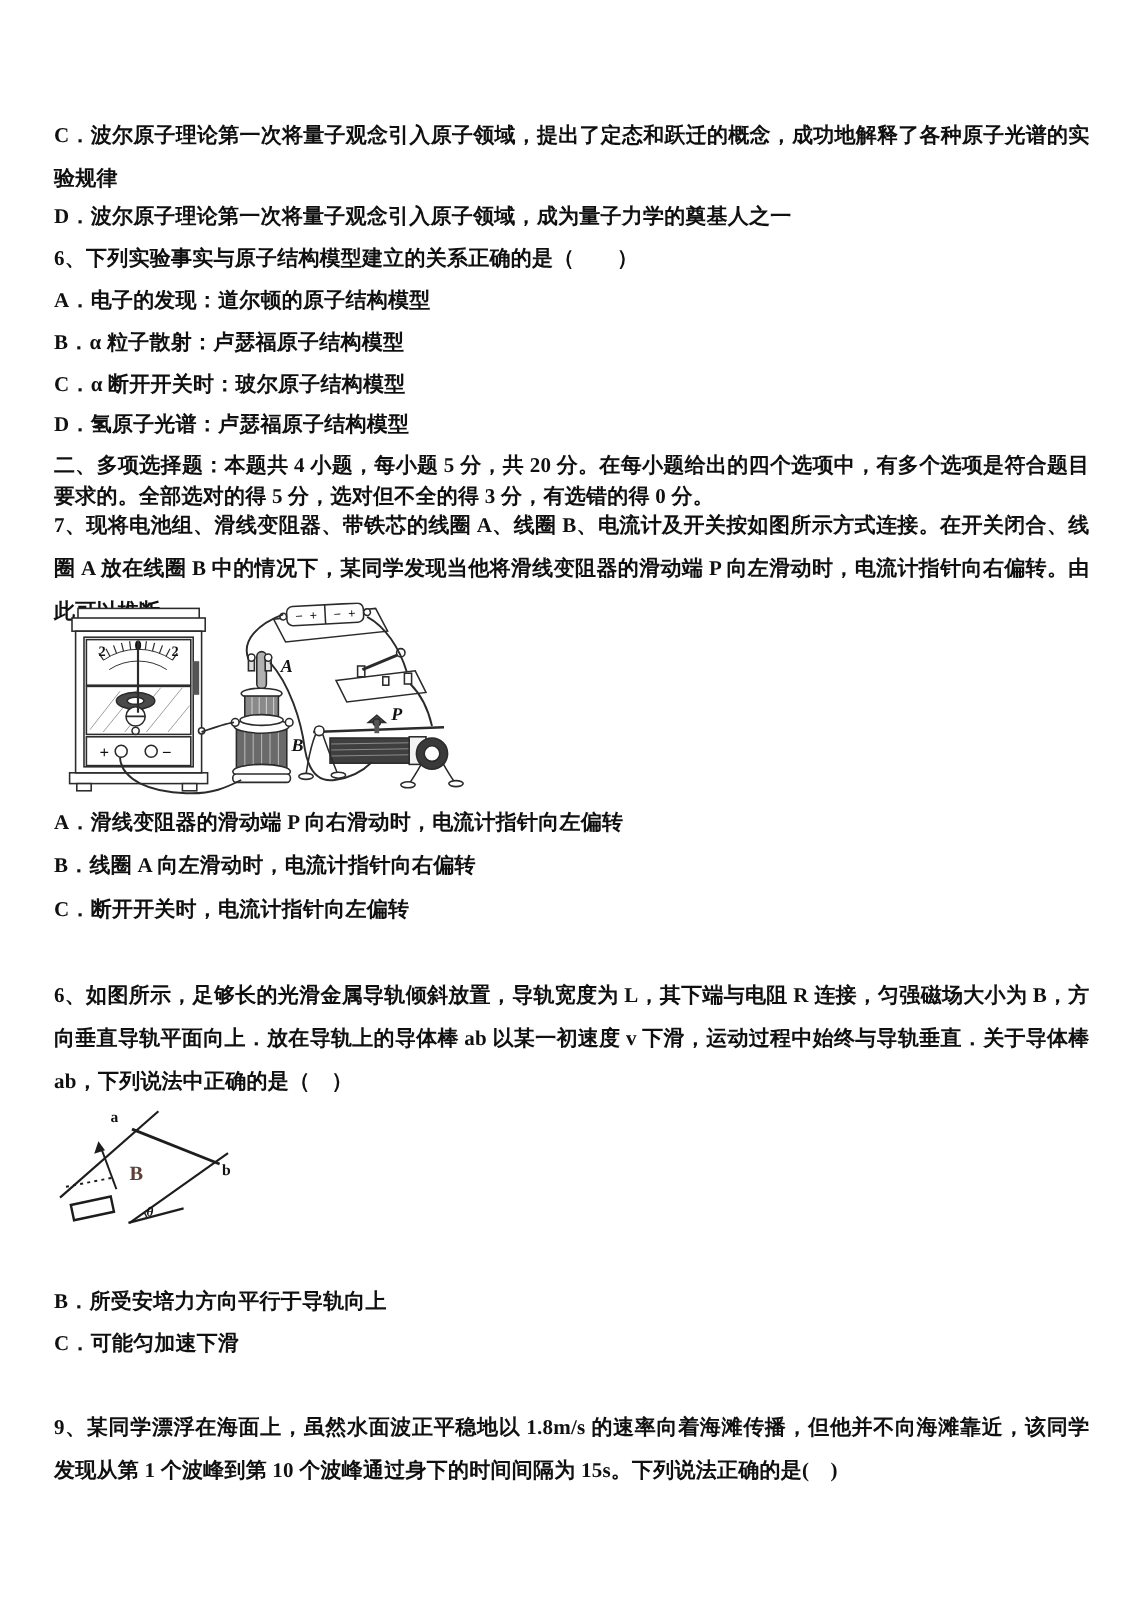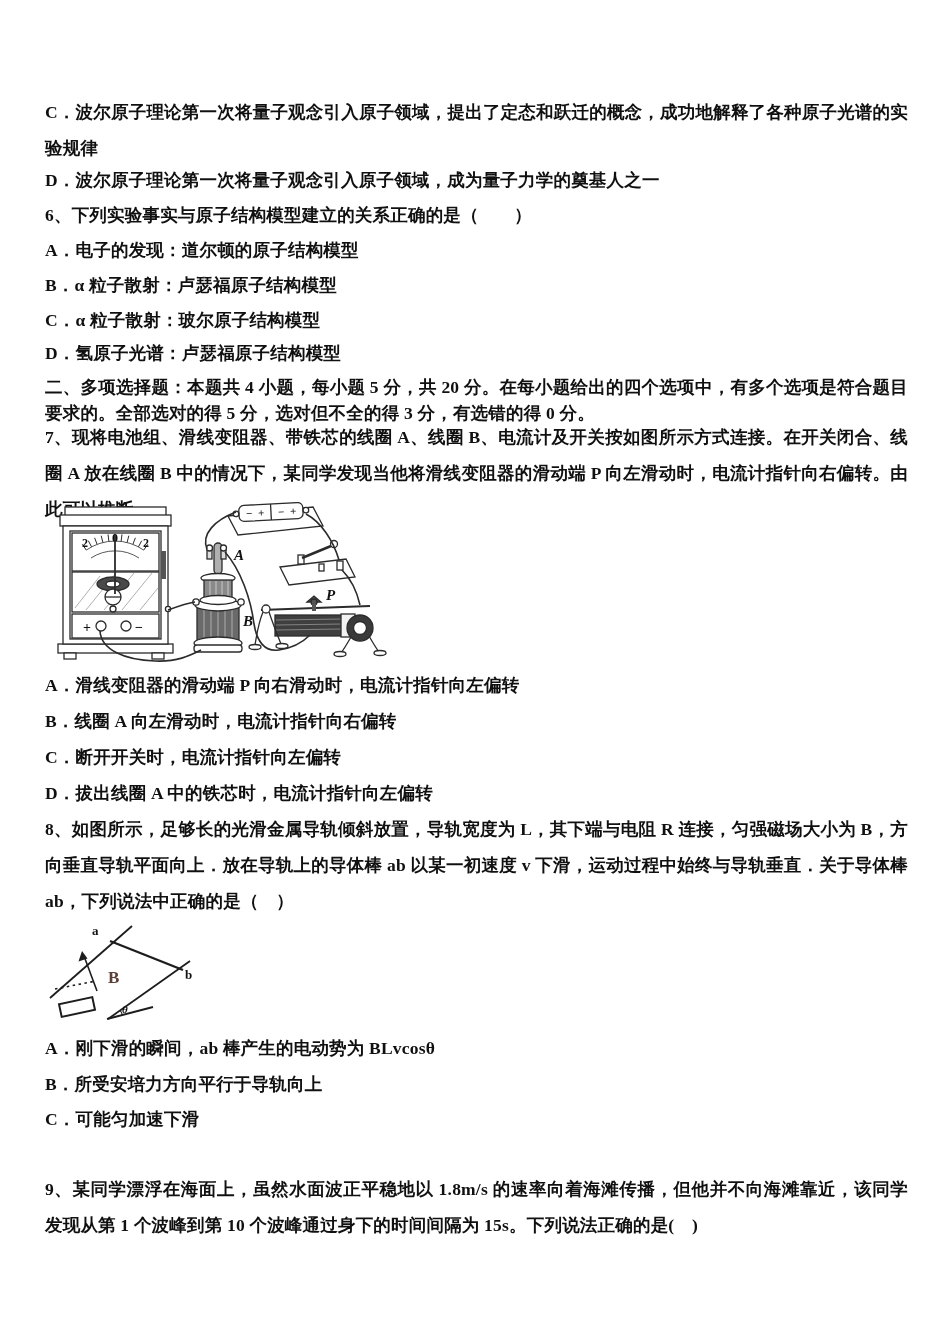--- a/index.html
+++ b/index.html
@@ -33,21 +33,21 @@
 <body>
 
 <div id="page">
 
   <p class="tblock" style="top:94px">C．波尔原子理论第一次将量子观念引入原子领域，提出了定态和跃迁的概念，成功地解释了各种原子光谱的实验规律</p>
   <p class="tblock" style="top:162px">D．波尔原子理论第一次将量子观念引入原子领域，成为量子力学的奠基人之一</p>
 
   <p class="tblock" style="top:197px">6、下列实验事实与原子结构模型建立的关系正确的是（　　）</p>
   <p class="tblock" style="top:232px">A．电子的发现：道尔顿的原子结构模型</p>
   <p class="tblock" style="top:267px">B．α 粒子散射：卢瑟福原子结构模型</p>
-  <p class="tblock" style="top:302px">C．α 粒子散射：玻尔原子结构模型</p>
+  <p class="tblock" style="top:302px">C．α 断开开关时：玻尔原子结构模型</p>
   <p class="tblock" style="top:335px">D．氢原子光谱：卢瑟福原子结构模型</p>
 
   <p class="tblock tight" style="top:374px">二、多项选择题：本题共 4 小题，每小题 5 分，共 20 分。在每小题给出的四个选项中，有多个选项是符合题目要求的。全部选对的得 5 分，选对但不全的得 3 分，有选错的得 0 分。</p>
 
   <p class="tblock" style="top:419px">7、现将电池组、滑线变阻器、带铁芯的线圈 A、线圈 B、电流计及开关按如图所示方式连接。在开关闭合、线圈 A 放在线圈 B 中的情况下，某同学发现当他将滑线变阻器的滑动端 P 向左滑动时，电流计指针向右偏转。由此可以推断</p>
 
   <svg class="fig" style="top:502px;left:55px" width="372" height="170" viewBox="0 0 372 170">
 
     <g stroke="#2b2b2b" stroke-width="1.3" fill="none">
       <rect x="3" y="142" width="115" height="9" fill="#fff"></rect>
@@ -159,41 +159,39 @@
     </g>
 
     <text x="179" y="58" class="varlbl">A</text>
     <text x="188" y="124" class="varlbl">B</text>
     <text x="271" y="98" class="varlbl">P</text>
   </svg>
 
   <p class="tblock" style="top:667px">A．滑线变阻器的滑动端 P 向右滑动时，电流计指针向左偏转</p>
   <p class="tblock" style="top:703px">B．线圈 A 向左滑动时，电流计指针向右偏转</p>
   <p class="tblock" style="top:739px">C．断开开关时，电流计指针向左偏转</p>
-  <p class="tblock" style="top:775px">D．拔出线圈 A 中的铁芯时，电流计指针向左偏转</p>
 
-  <p class="tblock" style="top:811px">8、如图所示，足够长的光滑金属导轨倾斜放置，导轨宽度为 L，其下端与电阻 R 连接，匀强磁场大小为 B，方向垂直导轨平面向上．放在导轨上的导体棒 ab 以某一初速度 v 下滑，运动过程中始终与导轨垂直．关于导体棒 ab，下列说法中正确的是（　）</p>
+  <p class="tblock" style="top:811px">6、如图所示，足够长的光滑金属导轨倾斜放置，导轨宽度为 L，其下端与电阻 R 连接，匀强磁场大小为 B，方向垂直导轨平面向上．放在导轨上的导体棒 ab 以某一初速度 v 下滑，运动过程中始终与导轨垂直．关于导体棒 ab，下列说法中正确的是（　）</p>
 
   <svg class="fig" style="top:920px;left:36px" width="182" height="124" viewBox="0 0 182 124">
     <g stroke="#1d1d1d" stroke-width="1.8" fill="none">
       <line x1="96" y1="6" x2="14" y2="78"></line>
       <line x1="154" y1="41" x2="72" y2="99"></line>
       <line x1="74" y1="21" x2="147" y2="50" stroke-width="2.4"></line>
       <line x1="19" y1="69" x2="60" y2="61" stroke-width="1.6" stroke-dasharray="2.5,3.5"></line>
       <rect x="24" y="80.5" width="34" height="13" transform="rotate(-12 41 87)" fill="#fff" stroke-width="2"></rect>
       <line x1="71" y1="99" x2="117" y2="87" stroke-width="2"></line>
       <line x1="61" y1="71" x2="48" y2="36" stroke-width="1.6"></line>
       <polygon points="46,31 42.5,41.5 51.5,38.5" fill="#1d1d1d" stroke="none"></polygon>
       <path d="M84,90 A16 16 0 0 1 86.5,95.5" stroke-width="1.1"></path>
     </g>
     <text x="56" y="15" class="smlbl">a</text>
     <text x="149" y="59" class="smlbl">b</text>
     <text x="72" y="63" font-size="17" font-weight="bold" fill="#5d4037">B</text>
     <text x="86" y="93" font-size="11" font-style="italic" font-weight="bold" fill="#111">θ</text>
   </svg>
 
-  <p class="tblock" style="top:1030px">A．刚下滑的瞬间，ab 棒产生的电动势为 BLvcosθ</p>
   <p class="tblock" style="top:1066px">B．所受安培力方向平行于导轨向上</p>
   <p class="tblock" style="top:1101px">C．可能匀加速下滑</p>
 
   <p class="tblock" style="top:1171px">9、某同学漂浮在海面上，虽然水面波正平稳地以 1.8m/s 的速率向着海滩传播，但他并不向海滩靠近，该同学发现从第 1 个波峰到第 10 个波峰通过身下的时间间隔为 15s。下列说法正确的是(　)</p>
 
 </div>
 
 </body></html>

